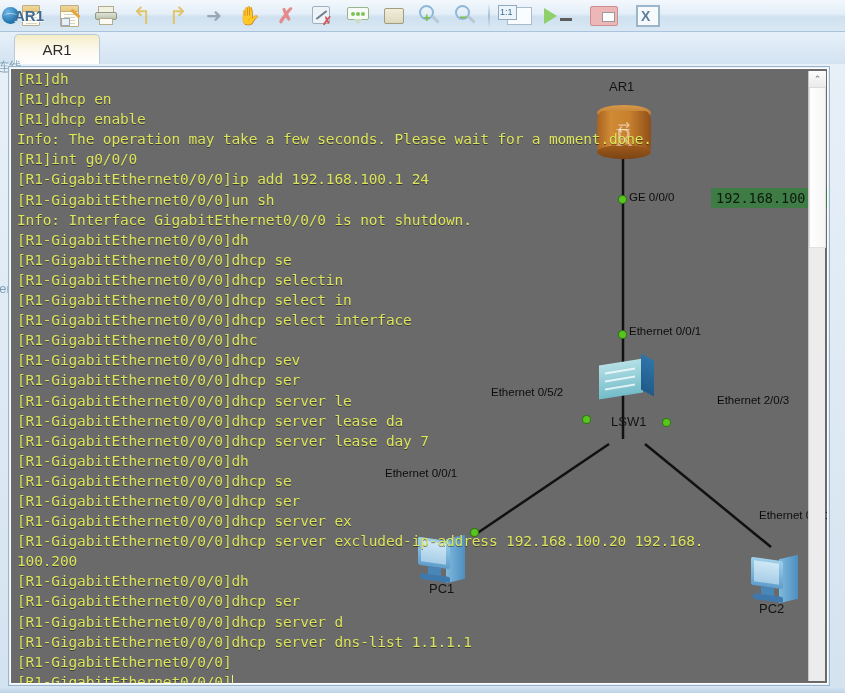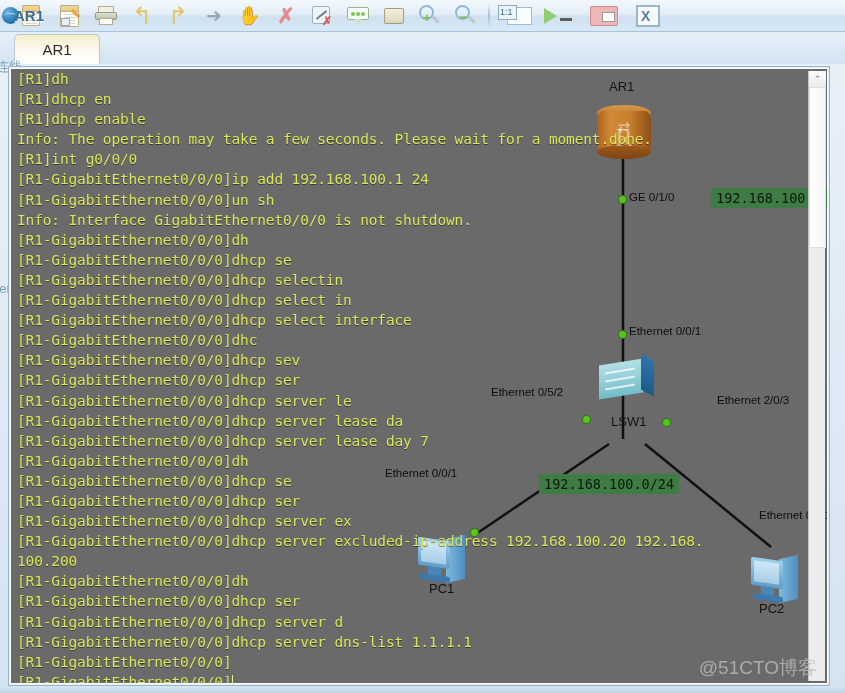--- a/index.html
+++ b/index.html
@@ -432,39 +432,38 @@
 
         <div class="router" style="left:582px; top:32px;">
           <div class="top"></div>
           <div class="body"></div>
           <div class="bot"></div>
           <div class="arrows">⇄<br></div>
           <div class="r">R</div>
         </div>
         <div class="node-label" style="left:598px; top:10px;">AR1</div>
         <div class="dot" style="left:608px; top:127px;"></div>
-        <div class="if-label" style="left:618px; top:122px;">GE 0/1/0</div>
+        <div class="if-label" style="left:618px; top:122px;">GE 0/0/0</div>
         <div class="ipbox" style="left:700px; top:119px;">192.168.100.1</div>
 
         <div class="dot" style="left:608px; top:262px;"></div>
         <div class="if-label" style="left:618px; top:256px;">Ethernet 0/0/1</div>
         <div class="switch" style="left:588px; top:285px;">
           <div class="face"></div>
           <div class="side"></div>
           <div class="ar" style="top:16px;"></div>
           <div class="ar" style="top:24px;"></div>
           <div class="ar" style="top:32px;"></div>
         </div>
         <div class="node-label" style="left:600px; top:345px;">LSW1</div>
         <div class="dot" style="left:572px; top:347px;"></div>
         <div class="if-label" style="left:480px; top:317px;">Ethernet 0/5/2</div>
         <div class="dot" style="left:652px; top:350px;"></div>
         <div class="if-label" style="left:706px; top:325px;">Ethernet 2/0/3</div>
 
-        <div class="ipbox" style="left:528px; top:405px;">192.168.100.0/24</div>
 
         <div class="dot" style="left:460px; top:460px;"></div>
         <div class="if-label" style="left:374px; top:398px;">Ethernet 0/0/1</div>
         <div class="pc" style="left:405px; top:458px;">
           <div class="tower"></div>
           <div class="mon"></div>
           <div class="scr"></div>
           <div class="stand"></div>
           <div class="base"></div>
         </div>
@@ -516,16 +515,15 @@
       <div id="vscroll">
         <div class="arrowbtn">
           <span>⌃</span>
         </div>
         <div class="thumb"></div>
       </div>
 
     </div>
   </div>
 
-  <div id="watermark">@51CTO博客</div>
   <div id="status-strip"></div>
 
 </div>
 
 </body></html>

